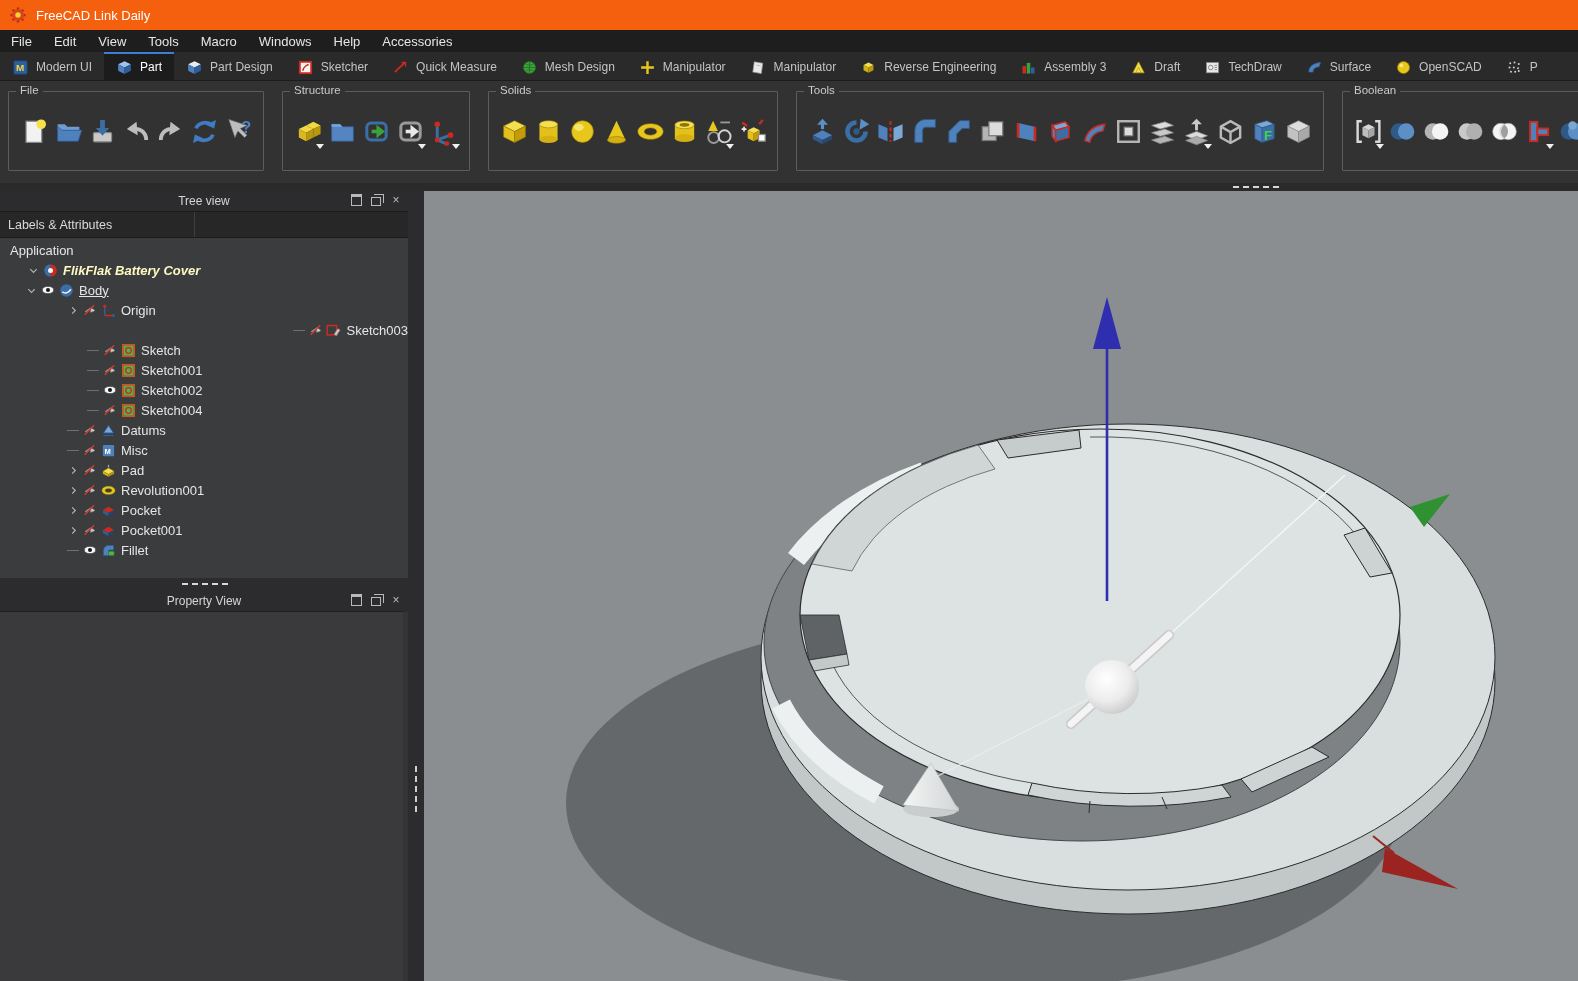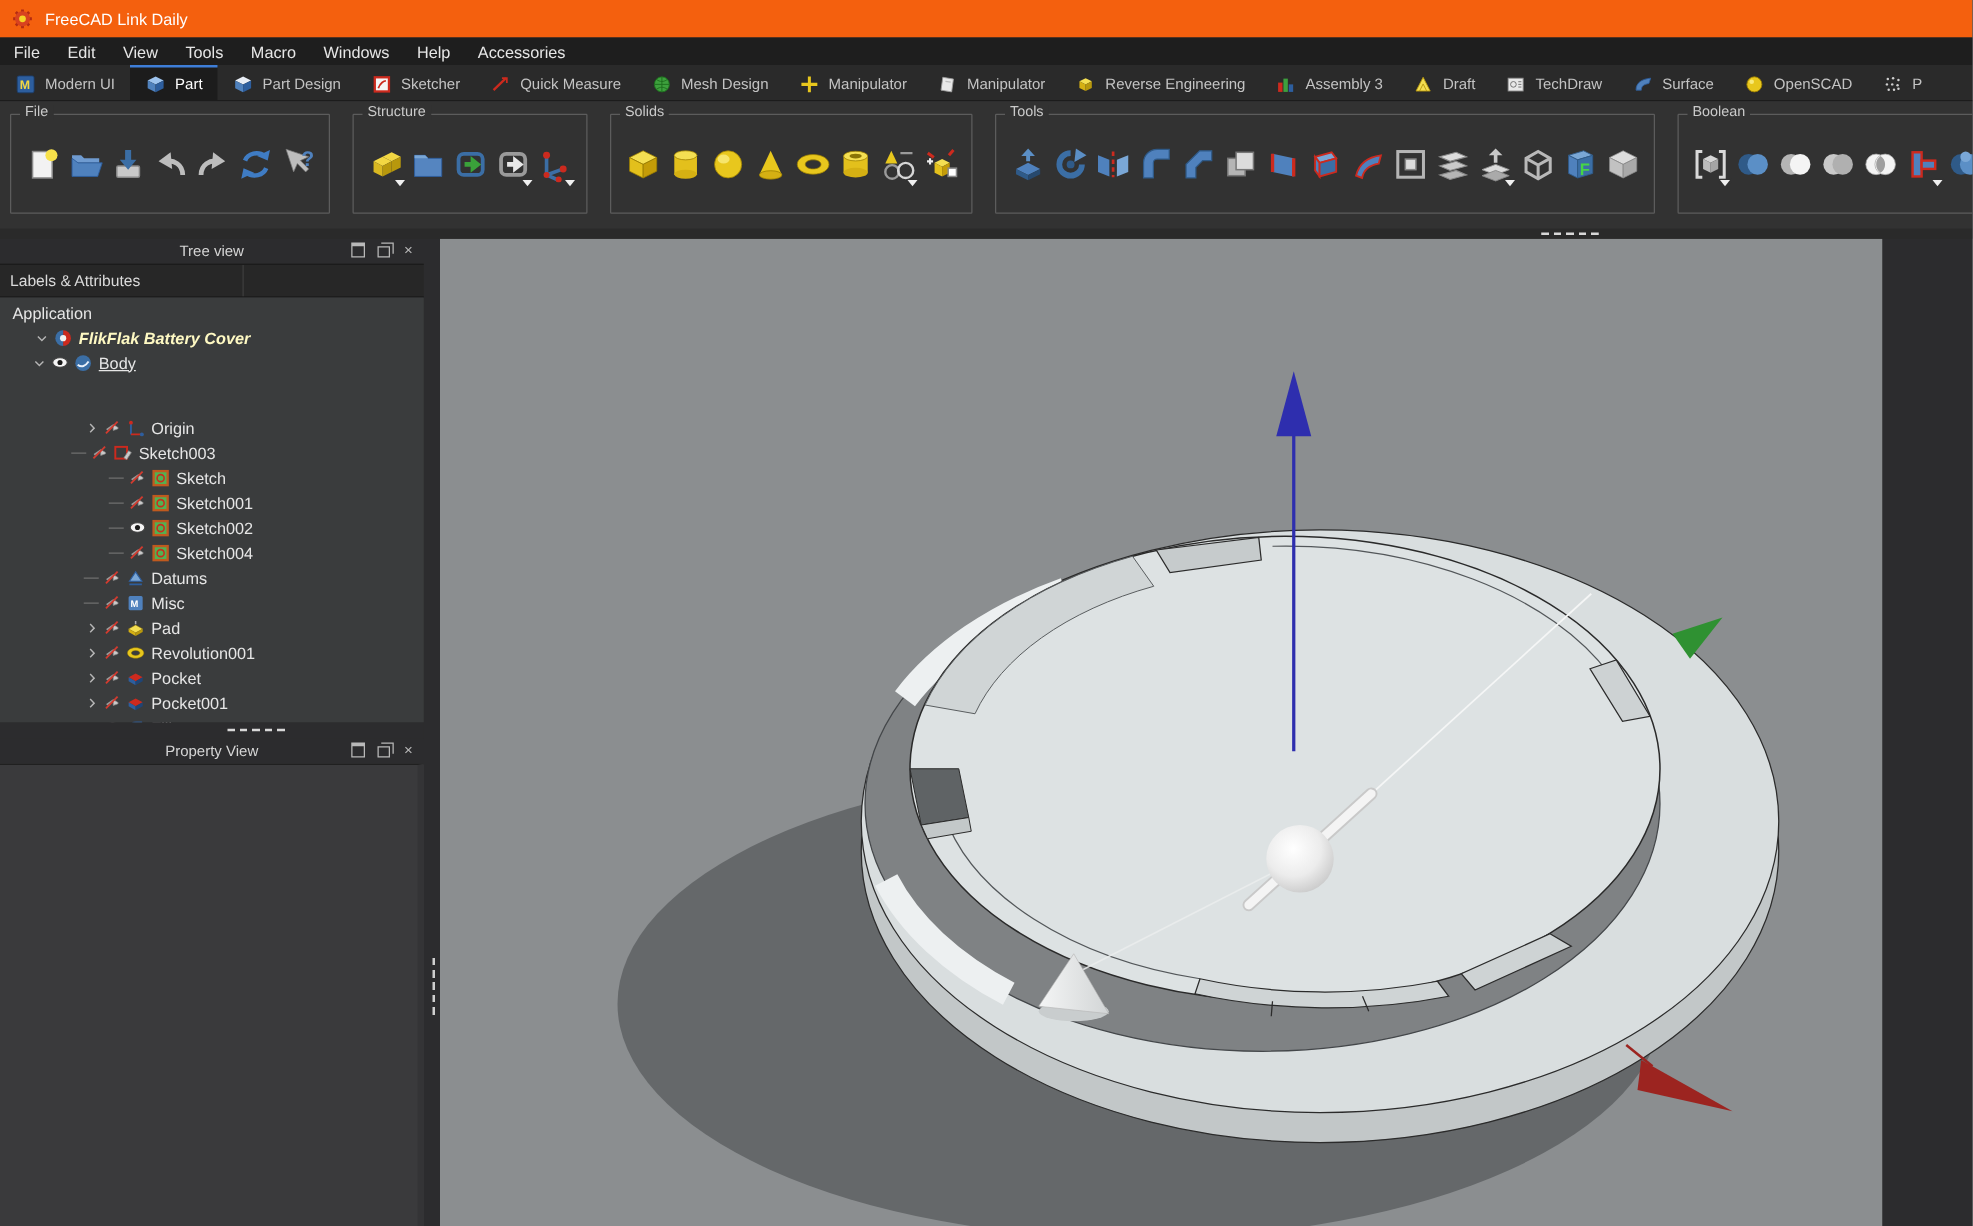--- a/index.html
+++ b/index.html
@@ -26,21 +26,21 @@
   .tb-group{position:relative;border:1px solid #5c5c5c;border-radius:1px;margin-top:10px;margin-right:18px;height:78px;display:flex;align-items:center;padding:0 8px;flex:0 0 auto;}
   .tb-group-label{position:absolute;top:-8px;left:7px;background:#323232;padding:0 4px;font-size:11.5px;color:#cacaca;}
   .tb-btn{width:34px;height:54px;display:flex;align-items:center;justify-content:center;position:relative;border-radius:2px;}
   .tb-btn svg{width:29px;height:29px;display:block;}
   .tb-btn .dd{position:absolute;right:1px;bottom:9px;width:0;height:0;border-left:4px solid transparent;border-right:4px solid transparent;border-top:5px solid #f0f0f0;filter:drop-shadow(0 0 1px #333);}
   
   .dockstrip{height:8px;background:#2a2a2a;position:relative;}
   .hdashes{position:absolute;top:3px;width:46px;height:2px;background:repeating-linear-gradient(90deg,#d8d8d8 0 6px,transparent 6px 10px);}
   
   .main{display:flex;height:791px;}
-  .leftcol{width:352px;display:flex;flex:0 0 auto;background:#2c2c2e;}
+  .leftcol{width:424px;display:flex;flex:0 0 auto;background:#2c2c2e;}
   .panelstack{width:408px;display:flex;flex-direction:column;}
   .vgap{width:16px;position:relative;}
   .vdashes{position:absolute;left:7px;top:575px;width:2px;height:46px;background:repeating-linear-gradient(180deg,#cfcfcf 0 6px,transparent 6px 10px);}
   .panel-titlebar{height:20px;display:flex;align-items:center;justify-content:center;position:relative;color:#d5d5d5;font-size:12px;}
   .panel-btns{position:absolute;right:6px;top:3px;display:flex;gap:8px;align-items:center;}
   .pbtn{width:12px;height:12px;display:inline-flex;align-items:center;justify-content:center;color:#b9b9b9;font-size:12px;line-height:12px;}
   .pbtn .sq{width:9px;height:8px;border:1px solid #b9b9b9;border-top-width:3px;display:inline-block;}
   .pbtn .dbl{width:8px;height:7px;border:1px solid #b9b9b9;box-shadow:2px -2px 0 -0px #2c2c2e,3px -3px 0 0px #b9b9b9;display:inline-block;margin-top:3px;}
   .colheader{height:25px;background:#272727;border-top:1px solid #1b1b1b;border-bottom:1px solid #1b1b1b;display:flex;align-items:center;font-size:12.5px;color:#dadada;}
   .colheader .c1{width:195px;padding-left:8px;border-right:1px solid #3e3e3e;box-sizing:border-box;height:100%;display:flex;align-items:center;}
@@ -603,21 +603,21 @@
               </svg>
             </span>
             <span class="ticn">
               <svg viewBox="0 0 24 24">
                 <circle cx="12" cy="12" r="10" fill="#3b6ea5"></circle>
                 <path d="M5 14c5 4 10 2 14-4" stroke="#e8f0fa" stroke-width="2.5" fill="none"></path>
               </svg>
             </span>
             <span class="tlabel">Body</span>
           </div>
-          <div class="trow" style="padding-left: 66px; margin-top: 32px;">
+          <div class="trow" style="padding-left: 66px;">
             <span class="texp">
               <svg viewBox="0 0 24 24">
                 <path d="M9 5l7 7-7 7" stroke="#b5b5b5" stroke-width="2.5" fill="none"></path>
               </svg>
             </span>
             <span class="tvis">
               <svg viewBox="0 0 24 24">
                 <path d="M13 8l6 3.5c1.2.7 1 2.3-.4 2.7L13 16z" fill="#c9c9c9" stroke="#8a8a8a"></path>
                 <path d="M4 15l9-6" stroke="#9a9a9a" stroke-width="2.5"></path>
                 <path d="M3 20L19 4" stroke="#d23b2f" stroke-width="2.5"></path>
@@ -626,21 +626,21 @@
             <span class="ticn">
               <svg viewBox="0 0 24 24">
                 <path d="M6 20V5" stroke="#2d5e9e" stroke-width="2.5"></path>
                 <path d="M6 20h14" stroke="#cc2a1e" stroke-width="2.5"></path>
                 <circle cx="6" cy="5" r="2.5" fill="#cc2a1e"></circle>
                 <circle cx="20" cy="20" r="2.5" fill="#2d5e9e"></circle>
               </svg>
             </span>
             <span class="tlabel">Origin</span>
           </div>
-          <div class="trow" style="padding-left: 56px;">
+          <div class="trow" style="padding-left: 56px; justify-content: flex-end;">
             <span class="texp stub"></span>
             <span class="tvis">
               <svg viewBox="0 0 24 24">
                 <path d="M13 8l6 3.5c1.2.7 1 2.3-.4 2.7L13 16z" fill="#c9c9c9" stroke="#8a8a8a"></path>
                 <path d="M4 15l9-6" stroke="#9a9a9a" stroke-width="2.5"></path>
                 <path d="M3 20L19 4" stroke="#d23b2f" stroke-width="2.5"></path>
               </svg>
             </span>
             <span class="ticn">
               <svg viewBox="0 0 24 24">

